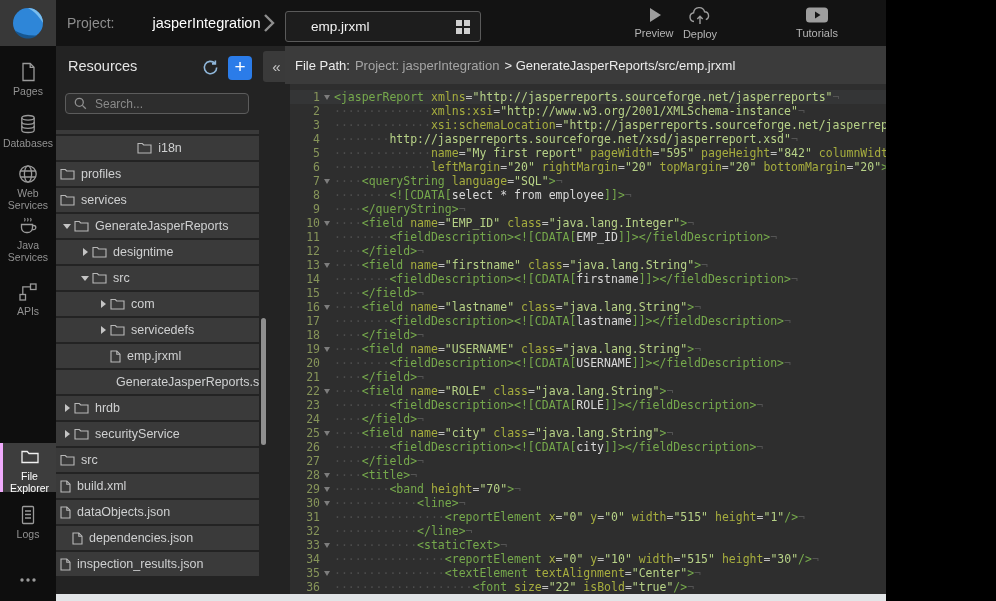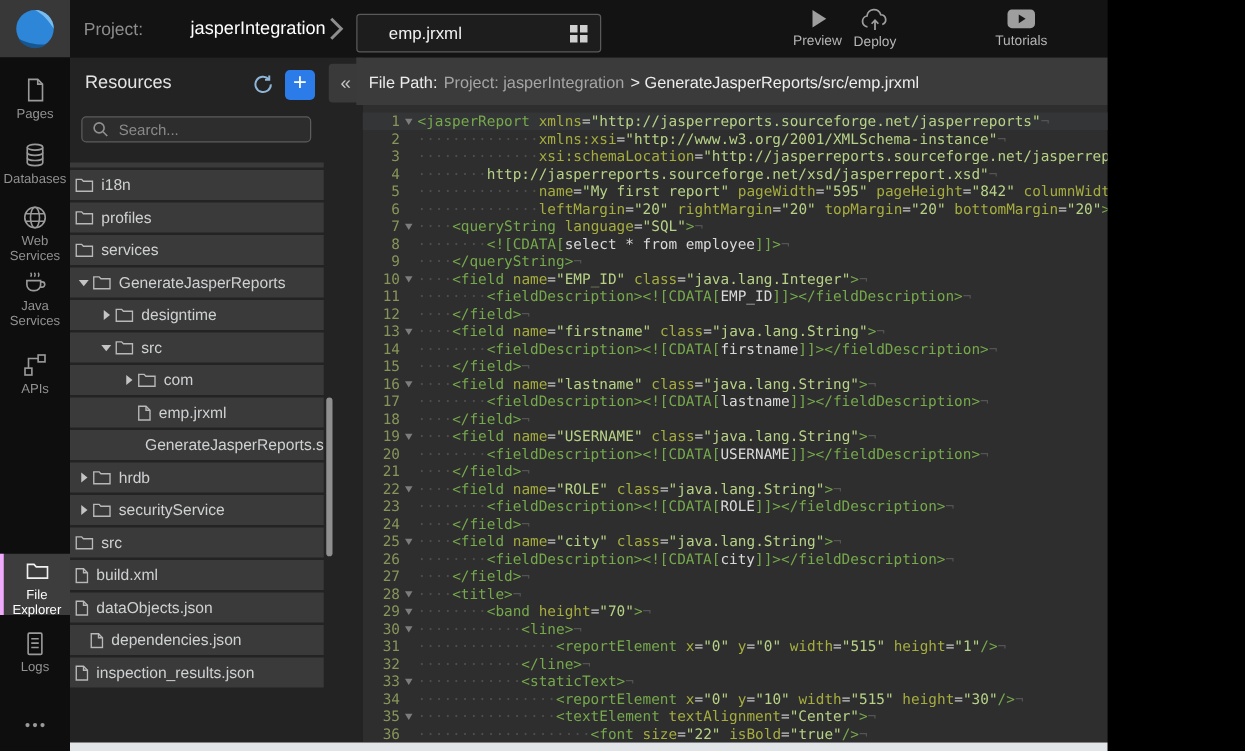--- a/index.html
+++ b/index.html
@@ -200,21 +200,21 @@
     <div class="collapse-tab">«</div>
     <div class="res-search">
       <svg width="13" height="13" viewBox="0 0 13 13">
         <circle cx="5.3" cy="5.3" r="4" fill="none" stroke="#909090" stroke-width="1.3"></circle>
         <path d="M8.4 8.4l3.4 3.4" stroke="#909090" stroke-width="1.3"></path>
       </svg>
       <input type="text" placeholder="Search..." style="">
     </div>
     <div class="tree" id="tree">
       <div class="tree-sliver"></div>
-    <div class="tree-row" style="padding-left: 4px;">
+    <div class="tree-row" style="padding-left: 4px; justify-content: center;">
           <svg width="15" height="12" viewBox="0 0 15 12">
             <path d="M1 1.5h4.3l1.4 1.5H14v8H1z" fill="none" stroke="#b8b8b8" stroke-width="1.1"></path>
           </svg>
           <span class="lbl">i18n</span>
         </div>
         <div class="tree-row" style="padding-left: 4px;">
           <svg width="15" height="12" viewBox="0 0 15 12">
             <path d="M1 1.5h4.3l1.4 1.5H14v8H1z" fill="none" stroke="#b8b8b8" stroke-width="1.1"></path>
           </svg>
           <span class="lbl">profiles</span>
@@ -253,20 +253,29 @@
           <span class="lbl">src</span>
         </div>
         <div class="tree-row" style="padding-left: 40px;">
           <span class="arr closed">
             <i></i>
           </span>
           <svg width="15" height="12" viewBox="0 0 15 12">
             <path d="M1 1.5h4.3l1.4 1.5H14v8H1z" fill="none" stroke="#b8b8b8" stroke-width="1.1"></path>
           </svg>
           <span class="lbl">com</span>
+        </div>
+        <div class="tree-row" style="padding-left: 40px;">
+          <span class="arr closed">
+            <i></i>
+          </span>
+          <svg width="15" height="12" viewBox="0 0 15 12">
+            <path d="M1 1.5h4.3l1.4 1.5H14v8H1z" fill="none" stroke="#b8b8b8" stroke-width="1.1"></path>
+          </svg>
+          <span class="lbl">servicedefs</span>
         </div>
         <div class="tree-row" style="padding-left: 40px;">
           <span class="spacer"></span>
           <svg width="11" height="13" viewBox="0 0 11 13">
             <path d="M1 1h5.8L10 4.2V12H1z" fill="none" stroke="#b8b8b8" stroke-width="1.1"></path>
             <path d="M6.8 1v3.2H10" fill="none" stroke="#b8b8b8" stroke-width="1.1"></path>
           </svg>
           <span class="lbl">emp.jrxml</span>
         </div>
         <div class="tree-row" style="padding-left: 40px;">

